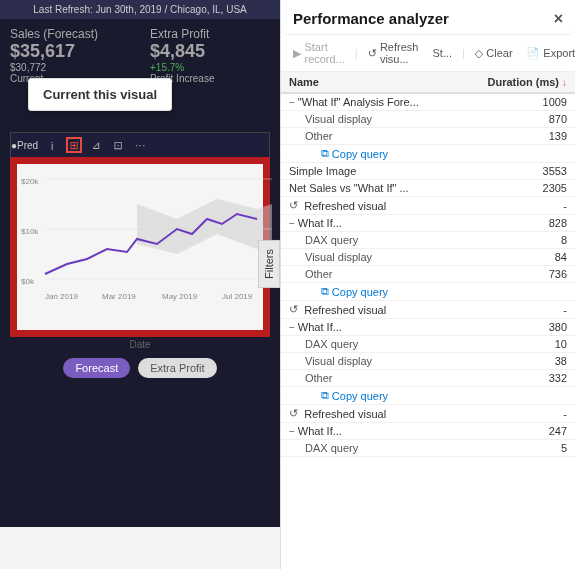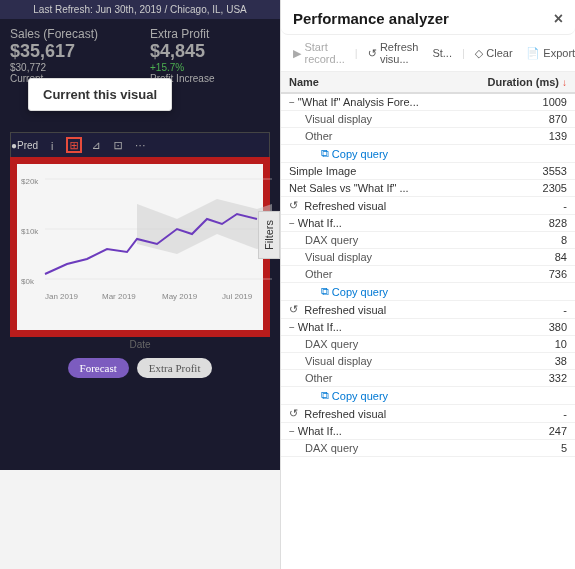--- a/index.html
+++ b/index.html
@@ -10,21 +10,21 @@
       font-size: 12px;
       display: flex;
       overflow: hidden;
       background: #f3f3f3;
     }
 
     
     .left-panel {
       width: 280px;
       min-width: 280px;
-      height: 470px;
+      height: 527px;
       background: #1a1a2e;
       position: relative;
       overflow: hidden;
     }
 
     .top-bar {
       background: #2d2d4e;
       color: #ccc;
       font-size: 10px;
       padding: 4px 10px;
@@ -129,21 +129,20 @@
       gap: 8px;
       padding: 8px 0;
       justify-content: center;
     }
     .legend-btn {
       padding: 4px 12px;
       border-radius: 12px;
       font-size: 11px;
       cursor: pointer;
       border: none;
-      font-family: Liberation Serif, serif;
     }
     .legend-btn.active {
       background: #7c5cbf;
       color: white;
     }
     .legend-btn.inactive {
       background: #ddd;
       color: #555;
     }
 

